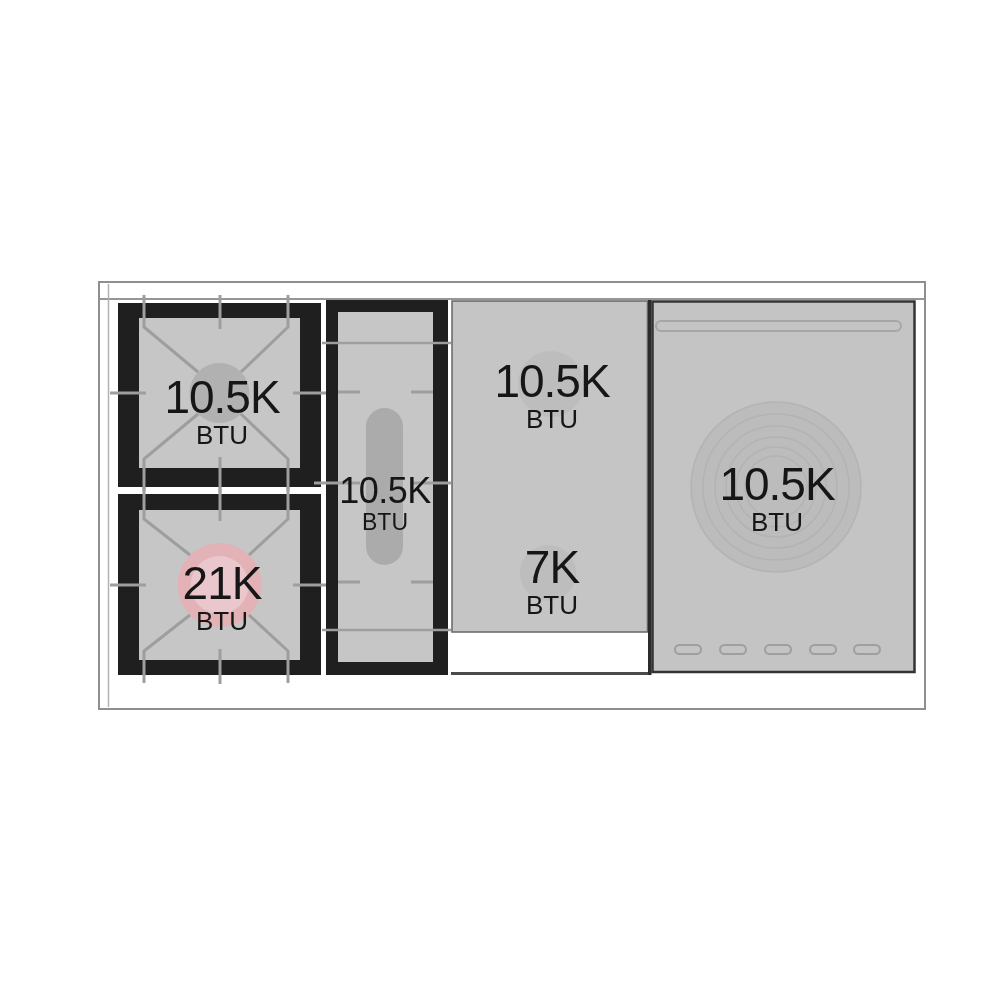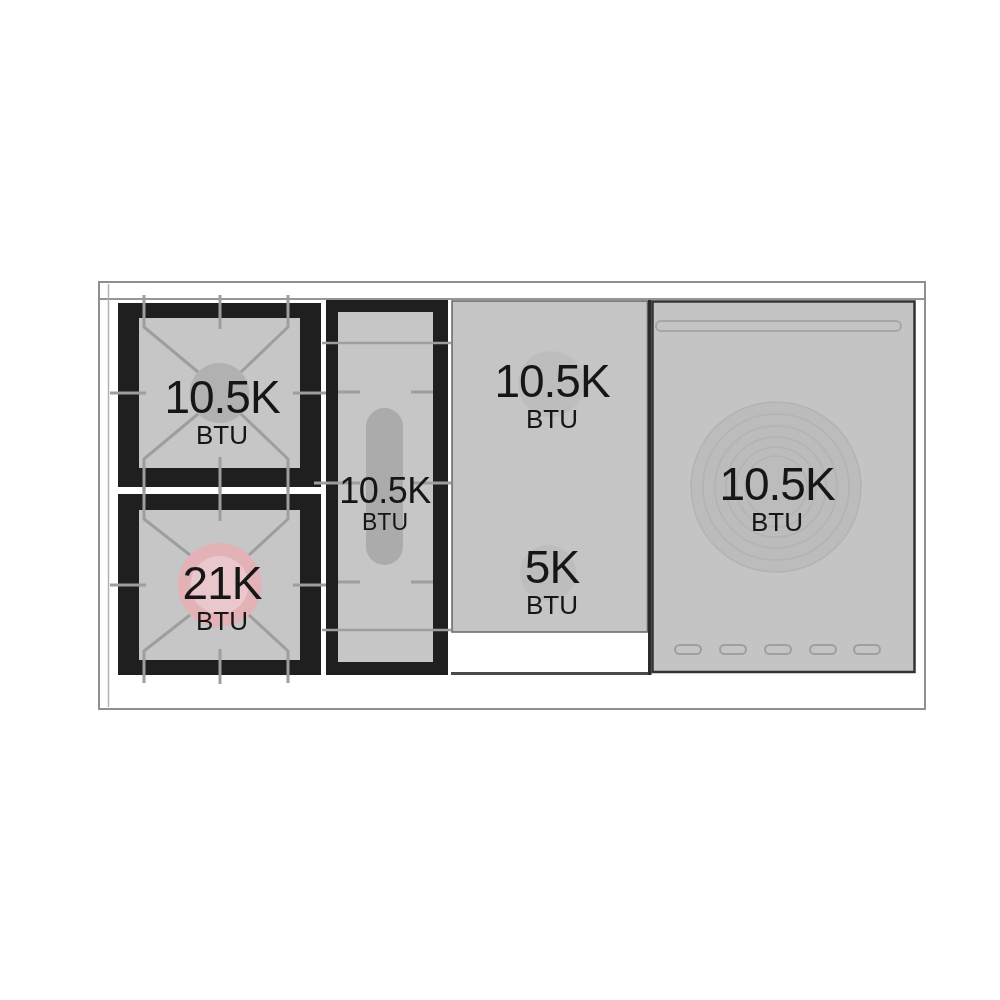--- a/index.html
+++ b/index.html
@@ -122,21 +122,21 @@
     <div class="v">10.5K</div>
     <div class="u">BTU</div>
   </div>
 
   <div class="lbl" style="left:454px;top:115px;">
     <div class="v">10.5K</div>
     <div class="u">BTU</div>
   </div>
 
   <div class="lbl" style="left:454px;top:301px;">
-    <div class="v">5K</div>
+    <div class="v">7K</div>
     <div class="u">BTU</div>
   </div>
 
   <div class="lbl" style="left:679px;top:218px;">
     <div class="v">10.5K</div>
     <div class="u">BTU</div>
   </div>
 
 </div>
 

